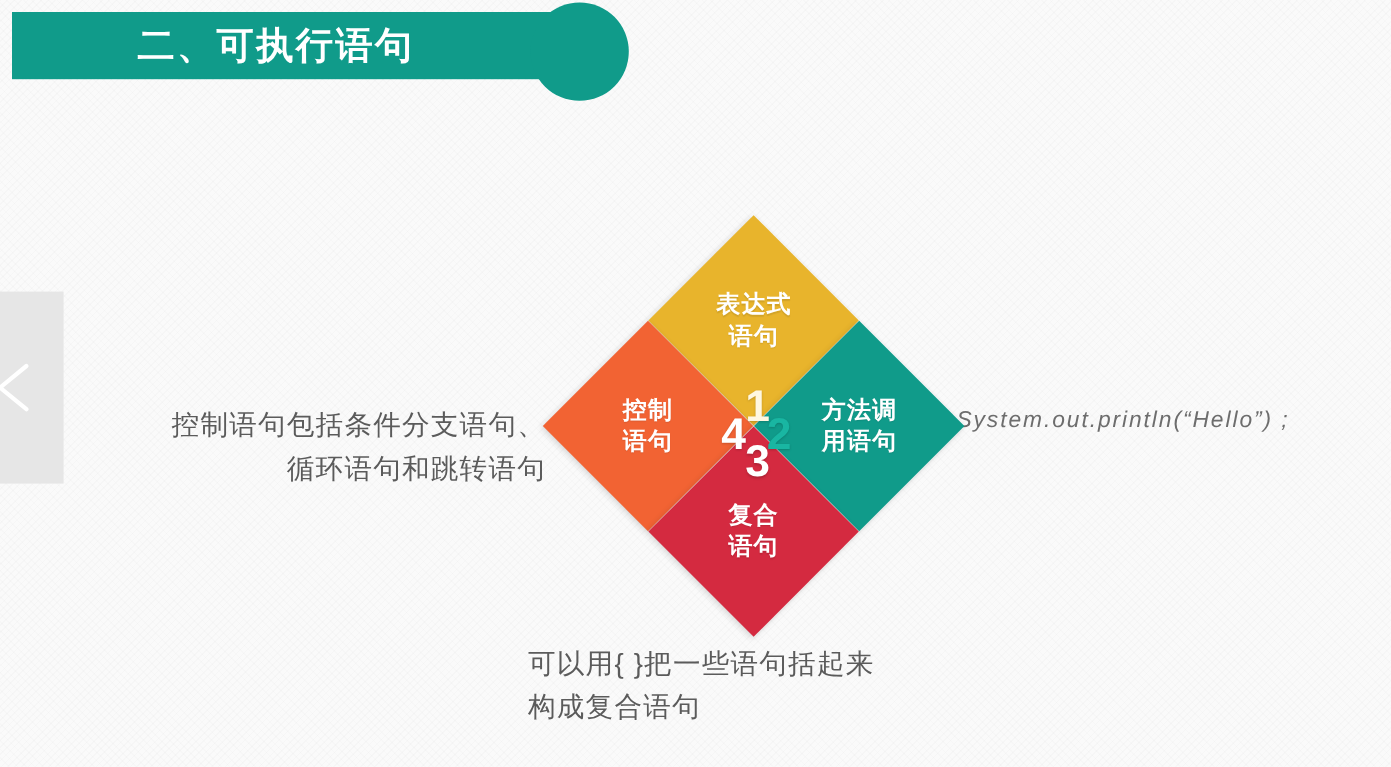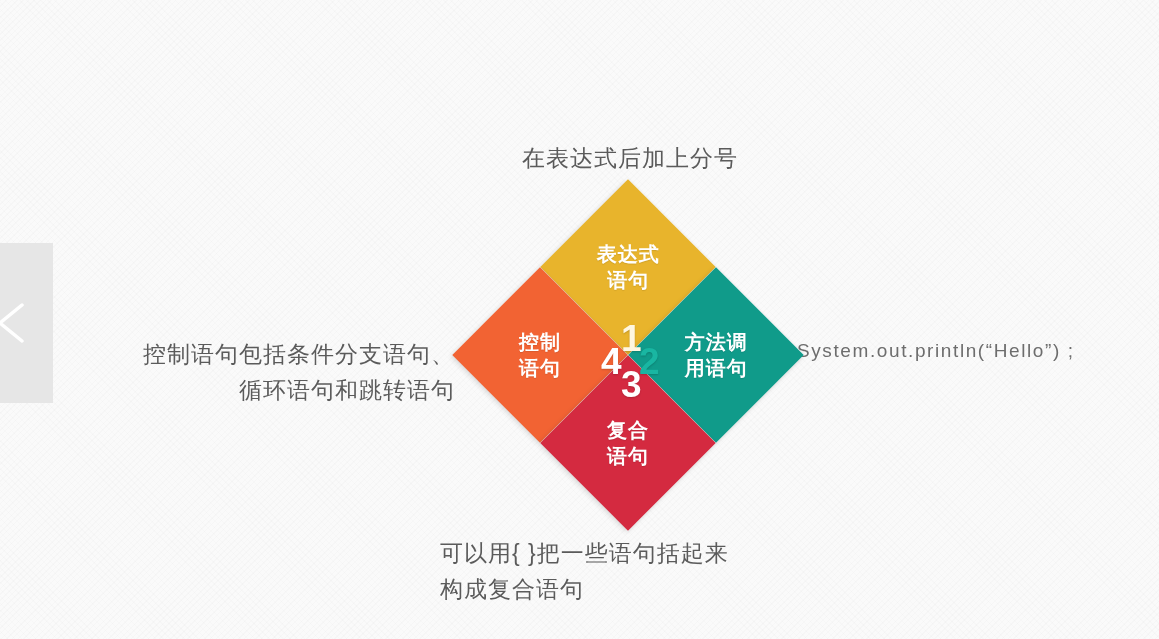--- a/index.html
+++ b/index.html
@@ -127,20 +127,21 @@
   #annot-right {
     position: absolute;
     left: 797px;
     top: 340px;
     width: 360px;
     color: #6d6d6d;
     font-size: 19px;
     letter-spacing: 1.6px;
     white-space: nowrap;
     font-family: "Liberation Sans", "DejaVu Sans", sans-serif;
+    font-style: italic;
   }
 
   
   #diamond {
     position: absolute;
     left: 453px;
     top: 180px;
     width: 350px;
     height: 350px;
   }
@@ -186,28 +187,32 @@
   #cnum-1 { left: 168px; top: 140px; color: #FFF7E0; }
   #cnum-2 { left: 186px; top: 163px; color: #19B6A2; }
   #cnum-3 { left: 168px; top: 186px; color: #FFFFFF; }
   #cnum-4 { left: 148px; top: 163px; color: #FFFFFF; }
 </style>
 </head>
 <body>
 
 <div id="slide">
 
+  <div id="header-banner">
+    <div id="header-bar"></div>
+    <div id="header-knob"></div>
+    <div id="header-title">二、可执行语句</div>
+  </div>
 
   <div id="nav-prev">
     <svg id="nav-prev-icon" viewBox="0 0 40 48">
       <polyline points="30,6 8,24 30,42" fill="none" stroke="#ffffff" stroke-width="3.5" stroke-linecap="round" stroke-linejoin="round"></polyline>
     </svg>
   </div>
 
-  <div class="annot" id="annot-top">在表达式后加上分号</div>
 
   <div class="annot" id="annot-left">控制语句包括条件分支语句、
 循环语句和跳转语句</div>
 
   <div id="annot-right">System.out.println(“Hello”) ;</div>
 
   <div class="annot" id="annot-bottom">可以用{ }把一些语句括起来
 构成复合语句</div>
 
   <div id="diamond">

